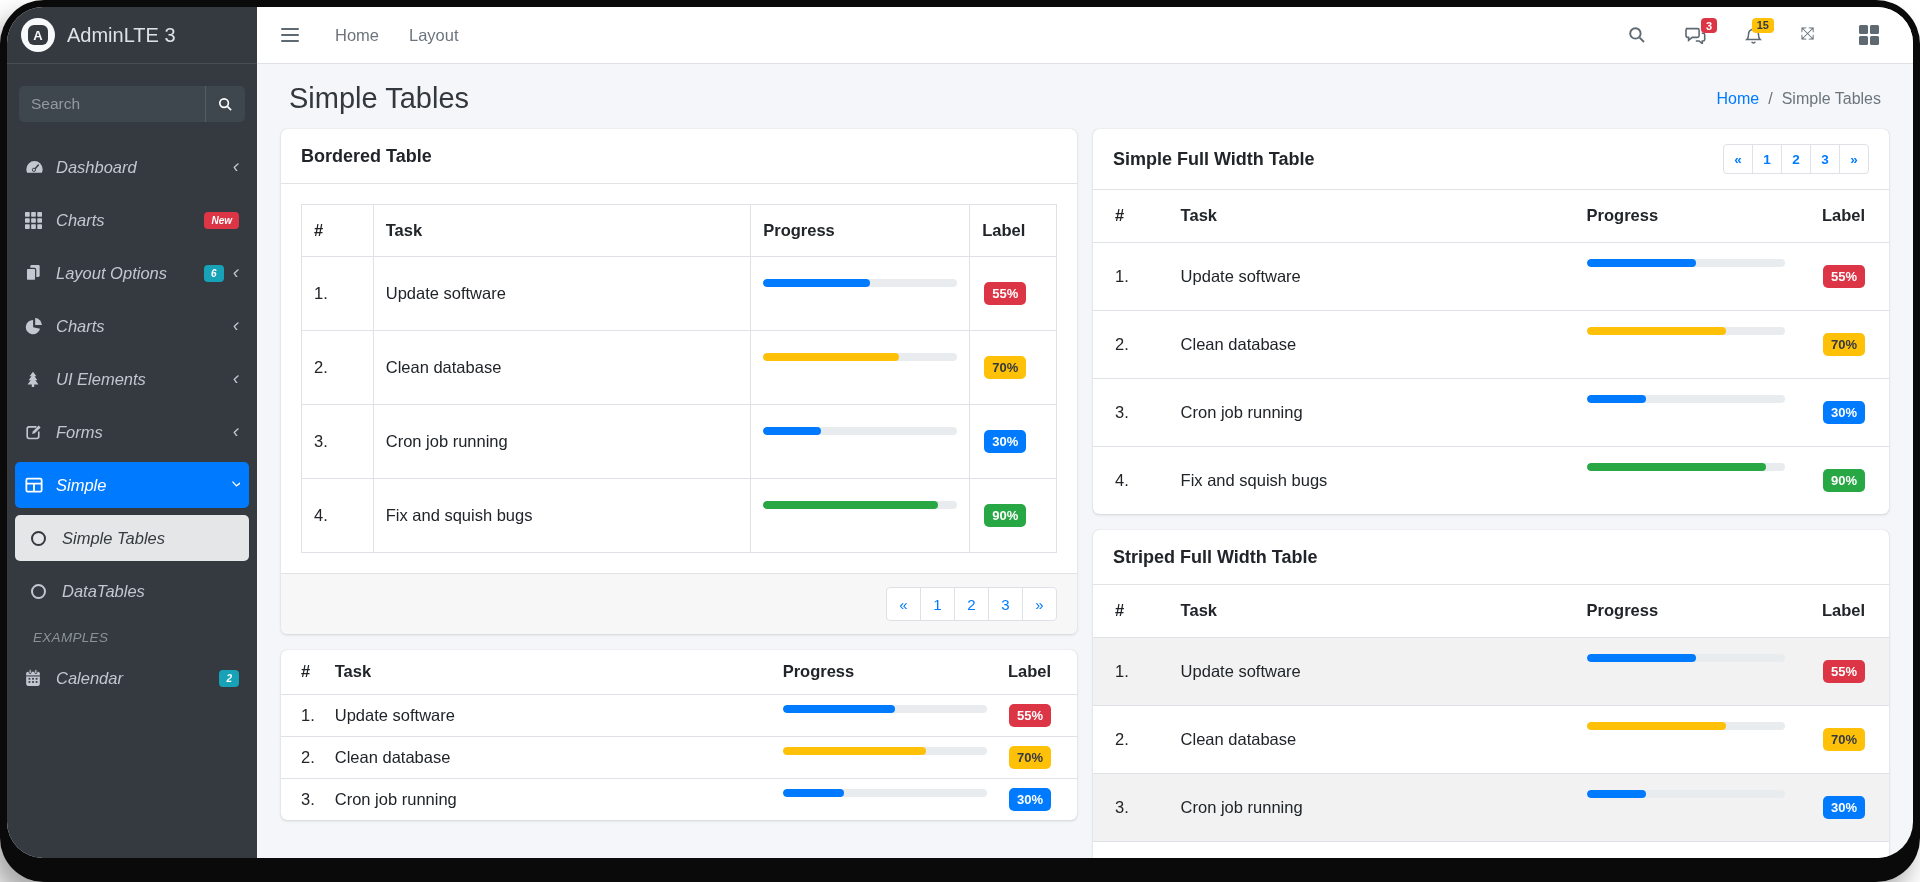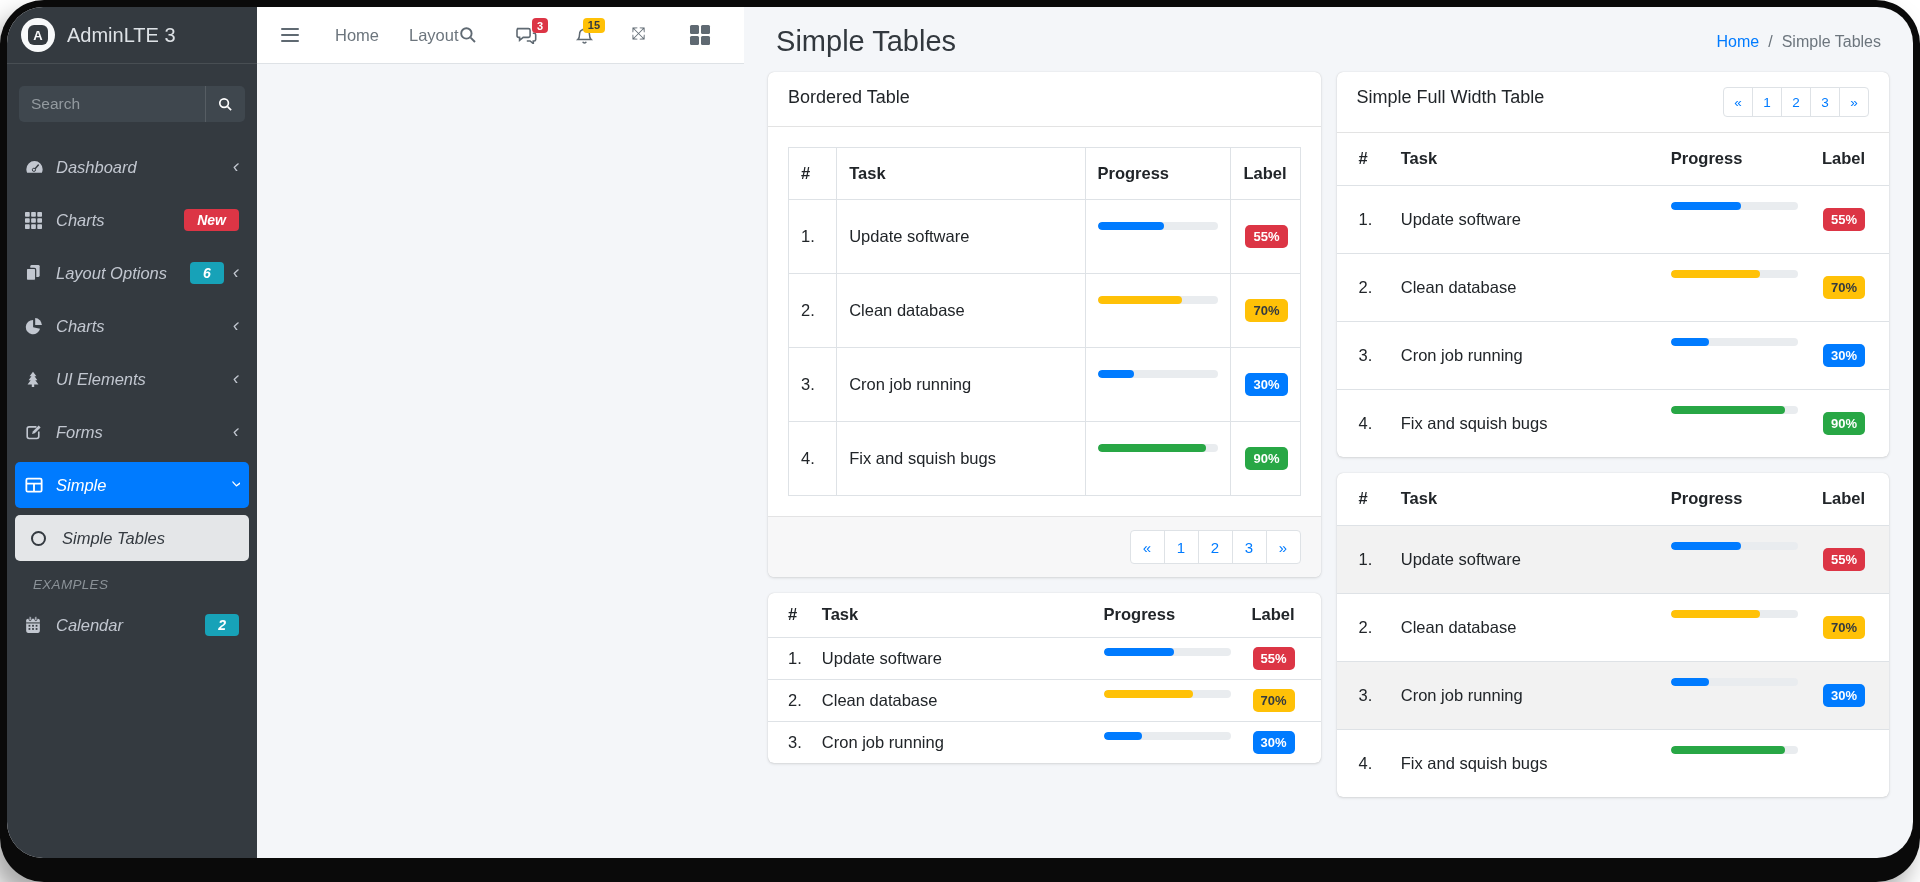--- a/index.html
+++ b/index.html
@@ -26,31 +26,31 @@
         padding:9px 12px; font-size:15.5px; color:#fff; font-family:inherit; }
   .sidebar-search input::placeholder { color:#939a9f; }
   .sidebar-search button { width:40px; background:#3f474e; border:none; border-left:1px solid rgba(255,255,255,.12);
         display:grid; place-items:center; color:#fff; cursor:pointer; }
   .snav { padding:6px 8px;font-style:italic; }
   .nav-item { display:flex; align-items:center; height:46px; margin-bottom:7px; padding:0 10px;
               border-radius:5px; color:#c2c7d0; font-size:16.5px; cursor:pointer; }
   .nav-icon { width:31px; display:flex; align-items:center; flex-shrink:0; }
   .nav-item .chev { margin-left:auto; font-size:19px; line-height:0; padding-bottom:3px; }
   .nav-item .chev.down { transform:rotate(-90deg); padding:0 0 0 2px; }
-  .nav-badge { margin-left:auto; font-size:14px; font-weight:700; color:#fff; border-radius:4px;
-               padding:3px 13px; }
+  .nav-badge { margin-left:auto; font-size:10px; font-weight:700; color:#fff; border-radius:4px;
+               padding:3px 7px; }
   .nav-badge + .chev { margin-left:9px; }
   .nav-item.active-blue { background:#007bff; color:#fff; }
   .nav-item.sub { padding-left:16px; }
   .nav-item.active-light { background:#e4e6e8; color:#343a40; }
   .ring { width:15px; height:15px; border:2px solid currentColor; border-radius:50%; }
   .nav-header { margin:16px 8px 10px 18px; font-size:13.5px; color:#8a9197; letter-spacing:.3px; }
 
   
-  .main { flex:1; min-width:0; display:flex; flex-direction:row; }
+  .main { flex:1; min-width:0; display:flex; flex-direction:column; }
   .navbar { height:57px; flex-shrink:0; background:#fff; border-bottom:1px solid #dee2e6;
             display:flex; align-items:center; padding:0 18px; }
   .burger { display:flex; flex-direction:column; gap:3.5px; cursor:pointer; padding:4px 6px; }
   .burger i { width:18px; height:2.6px; background:#5f6972; border-radius:1px; }
   .nav-link { color:#6c757d; font-size:16.5px; margin-left:30px; cursor:pointer; text-decoration:none; }
   .nav-right { margin-left:auto; display:flex; align-items:center; gap:38px; padding-right:16px; color:#5f6972; }
   .nav-ico { position:relative; cursor:pointer; display:flex; align-items:center; }
   .ico-badge { position:absolute; top:-8px; right:-11px; font-size:11px; font-weight:700;
                border-radius:4px; padding:1.5px 4.5px; }
   .ico-badge.red { background:#dc3545; color:#fff; }
@@ -64,21 +64,21 @@
   .content { flex:1; overflow:hidden; }
   .content-header { display:flex; align-items:center; justify-content:space-between; padding:18px 32px 14px; }
   .page-title { font-size:29px; font-weight:400; color:#32383e; }
   .breadcrumb { font-size:16px; display:flex; gap:9px; align-items:center; }
   .bc-home { color:#007bff; cursor:pointer; text-decoration:none; }
   .bc-sep, .bc-cur { color:#6c757d; }
   .row { display:flex; gap:16px; padding:0 24px; align-items:flex-start; }
   .col { flex:1; min-width:0; display:flex; flex-direction:column; gap:16px; }
   .card { background:#fff; border-radius:6px; box-shadow:0 1px 3px rgba(0,0,0,.13), 0 0 1px rgba(0,0,0,.18); }
   .card-header { padding:15px 20px; border-bottom:1px solid rgba(0,0,0,.11);
-                 display:flex; align-items:flex-start; justify-content:space-between; min-height:55px; }
+                 display:flex; align-items:center; justify-content:space-between; min-height:55px;font-weight:bold; }
   .card-title { font-size:18px; color:#212529; }
   .card-body { padding:20px; }
   .card-body.p0 { padding:0; }
   .card-footer { padding:13px 20px; background:#f7f7f8; border-top:1px solid rgba(0,0,0,.08);
                  border-radius:0 0 6px 6px; display:flex; justify-content:flex-end; }
 
   
   table { width:100%; border-collapse:collapse; font-size:16.5px; color:#212529; }
   th { font-weight:700; text-align:left; }
   th, td { padding:12px; }
@@ -241,20 +241,26 @@
         <span class="chev down">‹</span>
       </a>
 
       <a class="nav-item sub active-light">
         <span class="nav-icon">
               <span class="ring"></span>
             </span>
         <span>Simple Tables</span>
       </a>
 
+      <a class="nav-item sub">
+        <span class="nav-icon">
+              <span class="ring"></span>
+            </span>
+        <span>DataTables</span>
+      </a>
 
 
       <div class="nav-header">EXAMPLES</div>
 
       <a class="nav-item">
         <span class="nav-icon">
           <svg viewBox="0 0 18 20" width="16">
                 <rect x="1.3" y="3" width="15.4" height="16" rx="2" fill="currentColor"></rect>
                 <rect x="4.6" y=".6" width="2.4" height="4.6" rx="1.1" fill="currentColor" stroke="#343a40" stroke-width="1"></rect>
                 <rect x="11" y=".6" width="2.4" height="4.6" rx="1.1" fill="currentColor" stroke="#343a40" stroke-width="1"></rect>
@@ -538,20 +544,23 @@
                           </div>
                         </td>
                     <td class="label-cell"><span class="badge" style="background-color: rgb(40, 167, 69); color: rgb(255, 255, 255);">90%</span></td>
                   </tr>
                 </tbody>
               </table>
             </div>
           </div>
 
           <div class="card">
+            <div class="card-header">
+              <span class="card-title">Striped Full Width Table</span>
+            </div>
             <div class="card-body p0">
               <table class="tbl-flush tbl-striped">
                 <thead>
                       <tr>
                   <th class="c-num">#</th>
                   <th class="c-task">Task</th>
                   <th class="c-prog">Progress</th>
                   <th class="c-label">Label</th>
                 </tr>
                     </thead>

